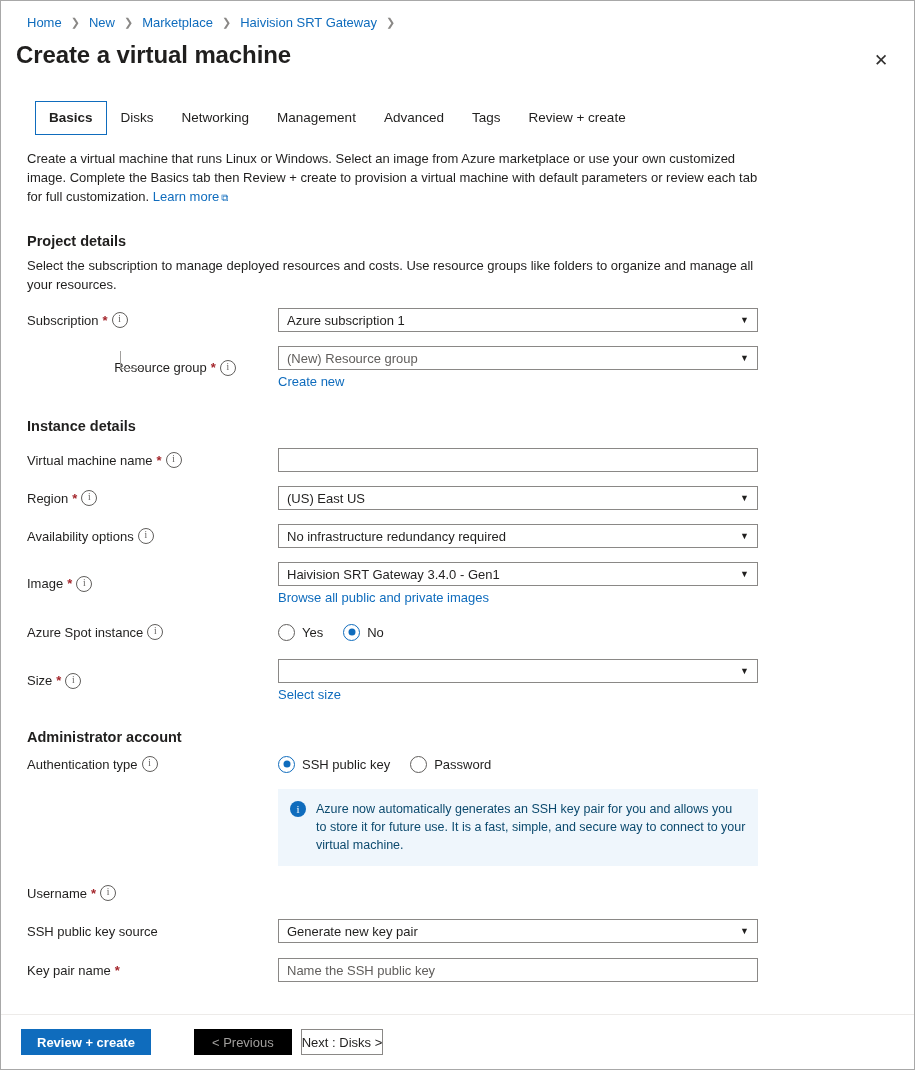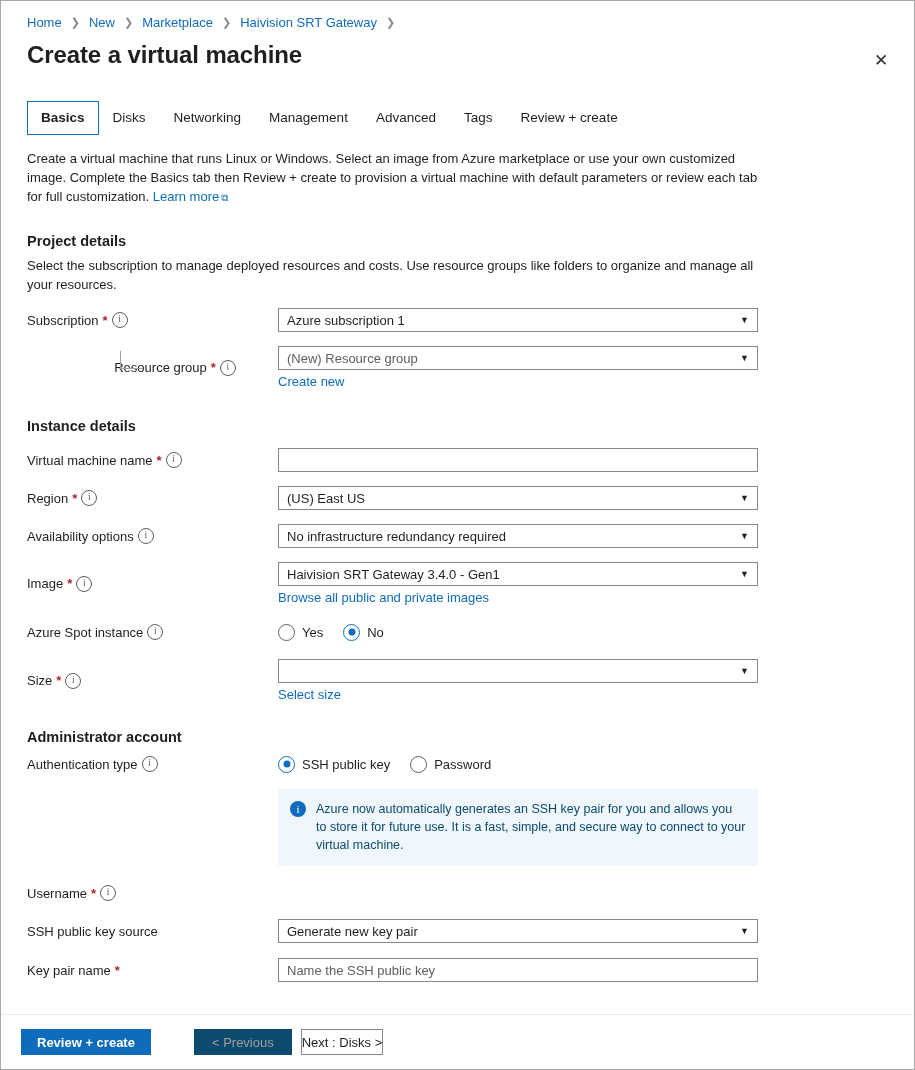--- a/index.html
+++ b/index.html
@@ -37,21 +37,21 @@
   .breadcrumb .sep {
     color: #8a8886;
     margin: 0 9px;
     font-size: 11px;
   }
   
   .title-row {
     display: flex;
     align-items: flex-start;
     justify-content: space-between;
-    padding: 8px 18px 0 26px;
+    padding: 8px 18px 0 15px;
   }
   .page-title {
     font-size: 24px;
     font-weight: 600;
     color: #201f1e;
     letter-spacing: -0.1px;
   }
   .close-btn {
     width: 30px;
     height: 30px;
@@ -61,21 +61,21 @@
     cursor: pointer;
     color: #323130;
     font-size: 17px;
     line-height: 1;
     margin-top: 4px;
   }
   
   .tabs {
     display: flex;
     align-items: stretch;
-    padding: 0 26px;
+    padding: 0 34px;
     margin-top: 26px;
     gap: 0;
   }
   .tab {
     padding: 8px 13px 9px 13px;
     font-size: 13.5px;
     color: #201f1e;
     cursor: pointer;
     border: 1px solid transparent;
     white-space: nowrap;
@@ -309,21 +309,21 @@
     color: #ffffff;
     font-size: 13px;
     font-weight: 600;
     border: none;
     height: 26px;
     padding: 0 16px;
     cursor: pointer;
     font-family: "Liberation Sans", sans-serif;
   }
   .btn-disabled {
-    background: #0c4a6e;
+    background: #000000;
     color: #a19f9d;
     font-size: 13px;
     border: none;
     height: 26px;
     padding: 0 18px;
     cursor: default;
     margin-left: 34px;
     font-family: "Liberation Sans", sans-serif;
   }
   .btn-default {

